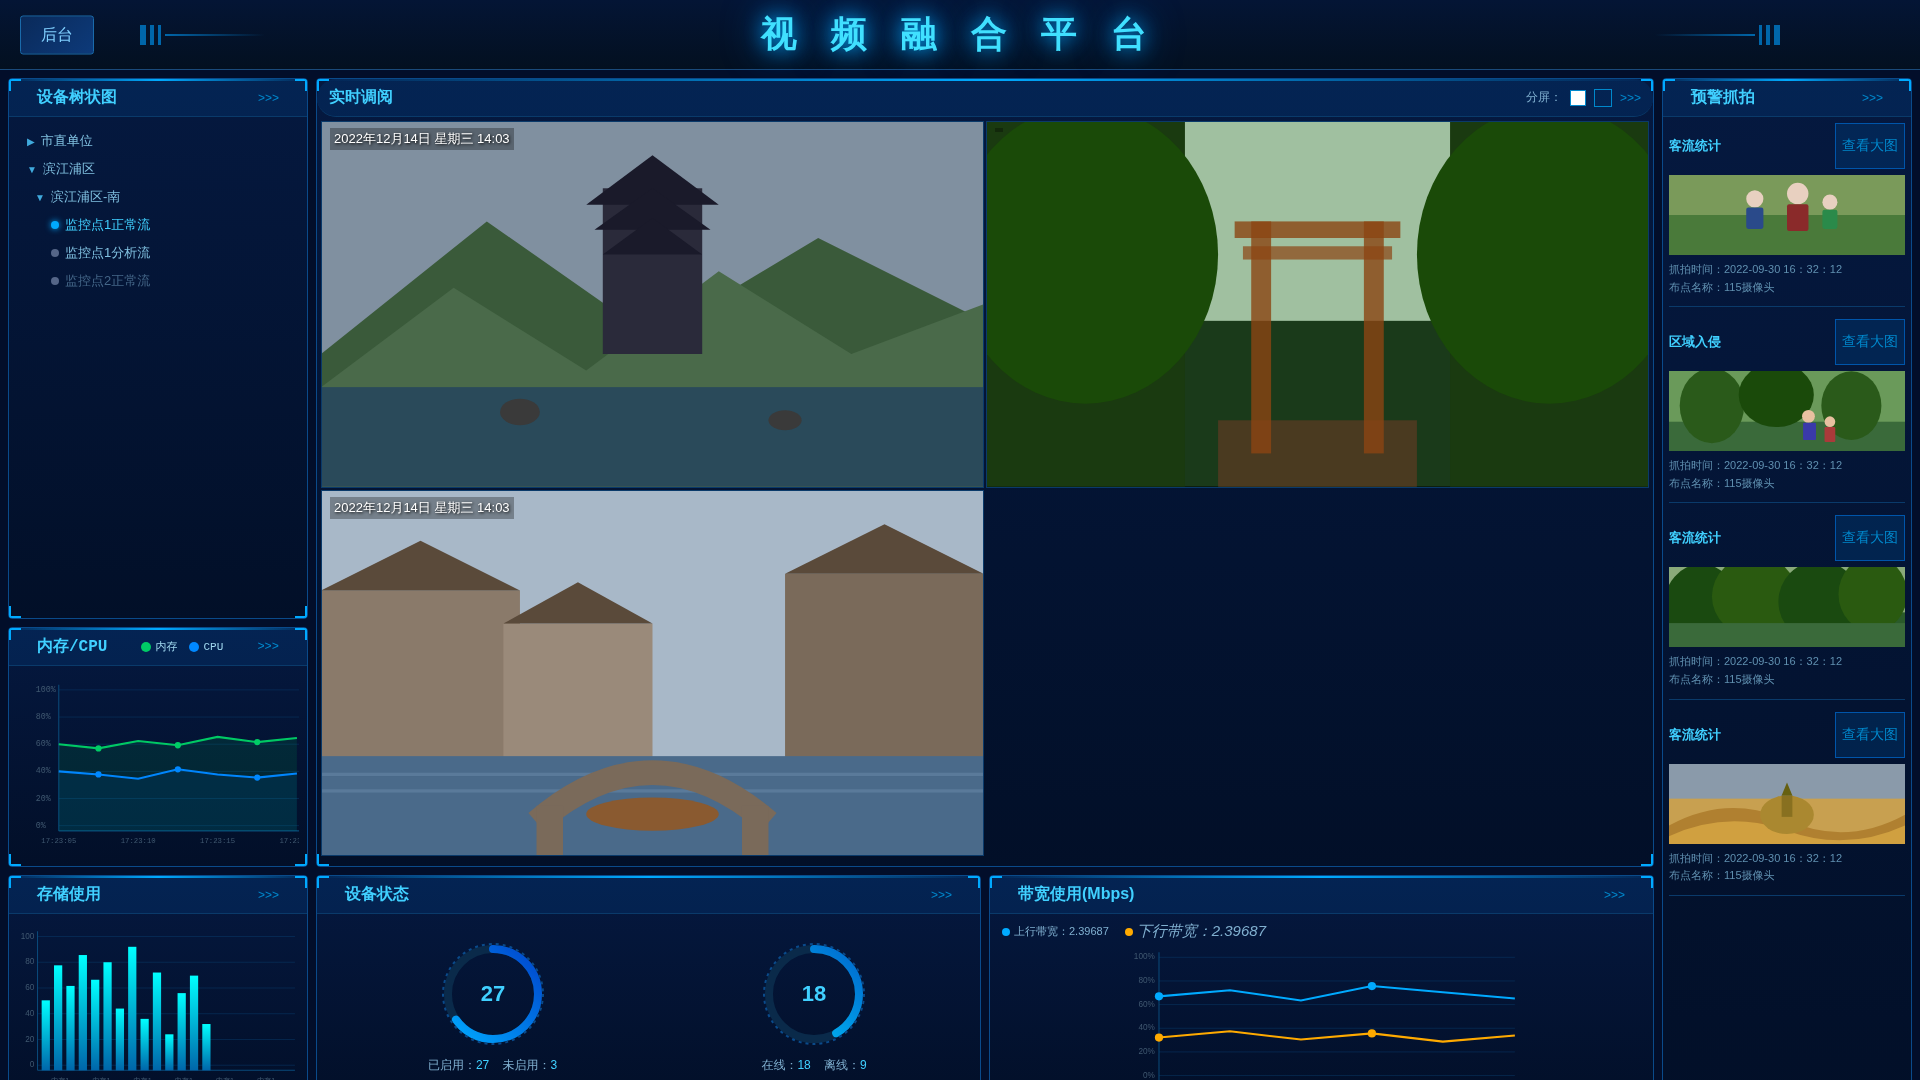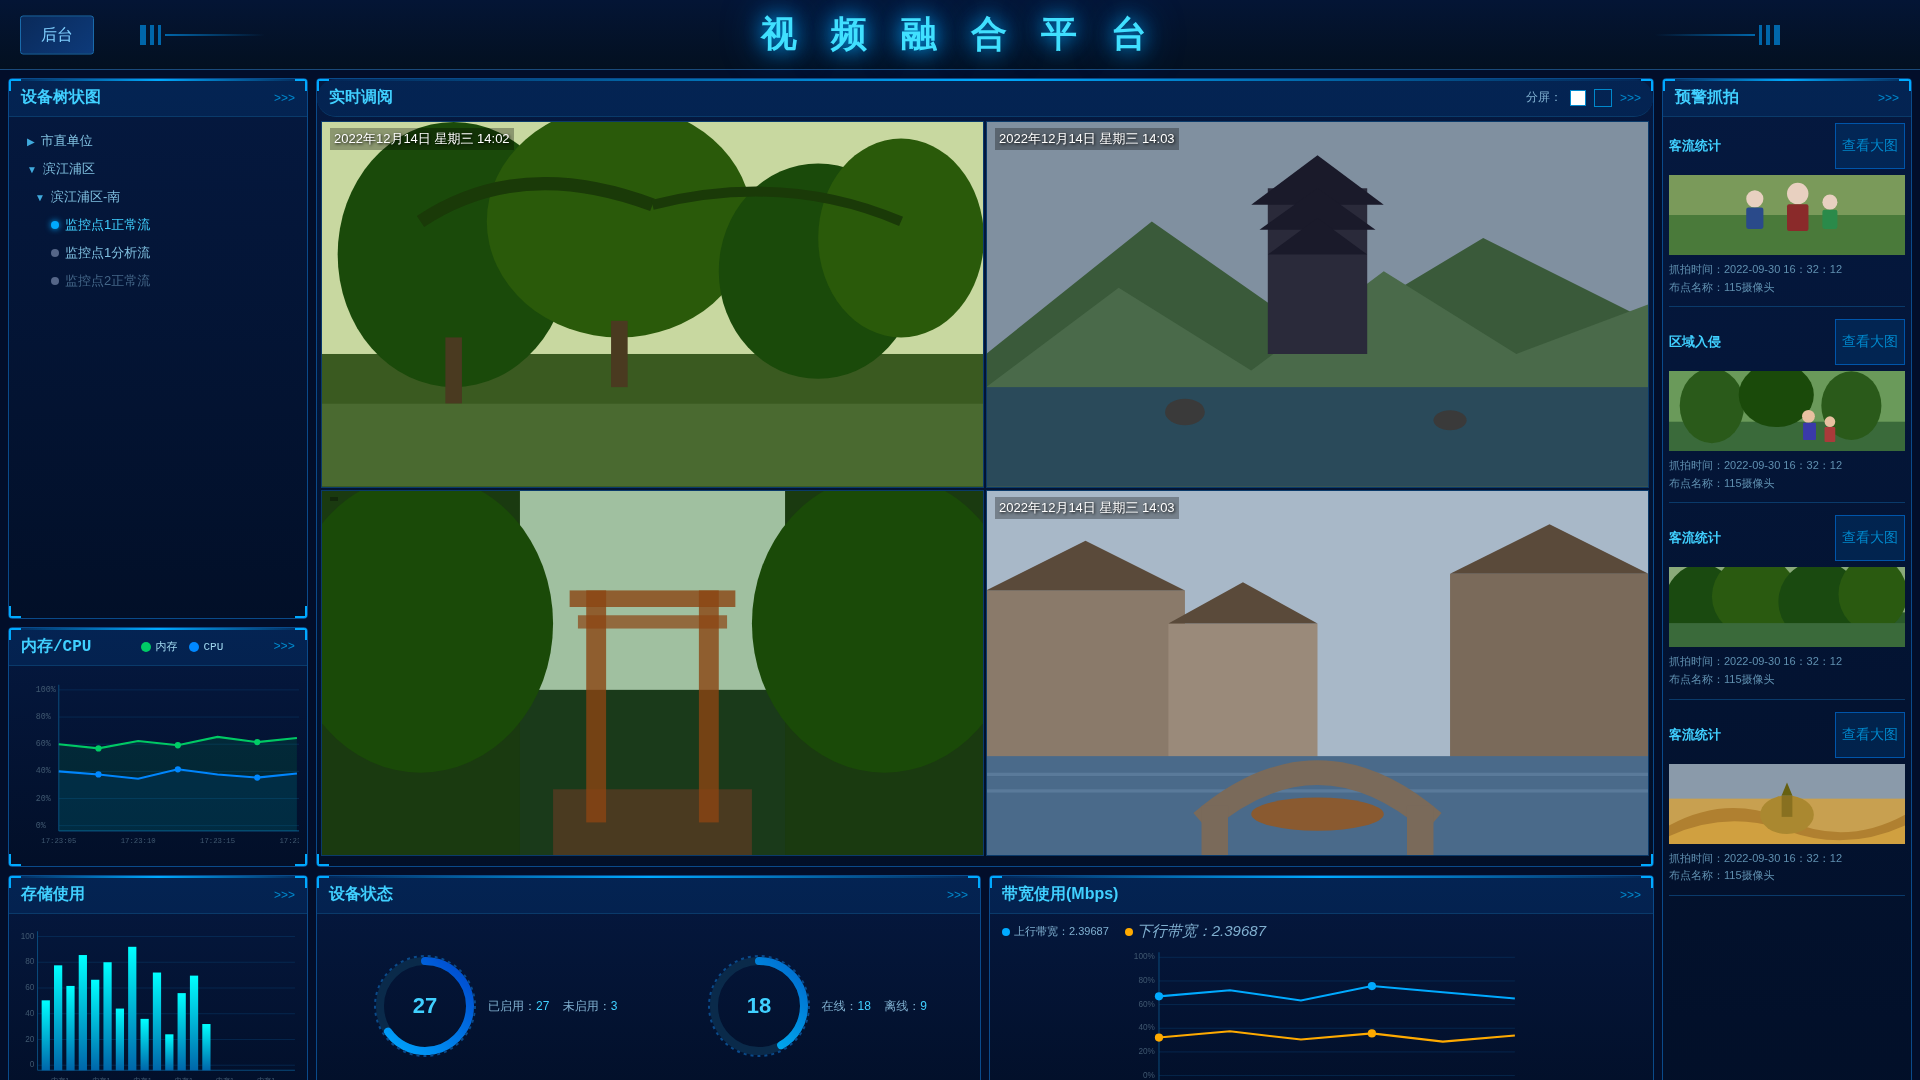--- a/index.html
+++ b/index.html
@@ -69,21 +69,21 @@
       content: '';
       position: absolute;
       top: 0; left: 0; right: 0;
       height: 2px;
       background: linear-gradient(90deg, transparent, #00aaff, transparent);
     }
     .panel-header {
       display: flex;
       align-items: center;
       justify-content: space-between;
-      padding: 8px 12px;
+      padding: 8px 28px;
       border-bottom: 1px solid #0a3a6a;
       background: rgba(0,80,160,0.2);
     }
     .panel-title {
       color: #40d0ff;
       font-size: 16px;
       font-weight: bold;
     }
     .panel-more {
       color: #0088cc;
@@ -203,20 +203,21 @@
     
     .device-status-content {
       display: flex;
       justify-content: space-around;
       align-items: center;
       padding: 10px;
       height: calc(100% - 44px);
     }
     .gauge-container {
       display: flex;
+      flex-direction: column;
       align-items: center;
       gap: 8px;
     }
     .gauge {
       width: 110px;
       height: 110px;
       position: relative;
     }
     .gauge svg { width: 100%; height: 100%; }
     .gauge-label {
@@ -520,42 +521,20 @@
             <span style="background:#0088ff;display:block;"></span>
             <span style="background:#0088ff;display:block;"></span>
             <span style="background:#0088ff;display:block;"></span>
             <span style="background:#0088ff;display:block;"></span>
           </div>
           <span class="panel-more">&gt;&gt;&gt;</span>
         </div>
       </div>
       <div class="video-grid">
 
-        <div class="video-cell">
-          <svg width="100%" height="100%" viewBox="0 0 400 220" preserveAspectRatio="xMidYMid slice">
-            <rect width="400" height="220" fill="#2a4a1a"></rect>
-            <rect y="140" width="400" height="80" fill="#3a5a20"></rect>
-
-            <rect width="400" height="140" fill="#c8d8a0"></rect>
-
-            <ellipse cx="80" cy="80" rx="70" ry="80" fill="#1a4a0a"></ellipse>
-            <ellipse cx="180" cy="60" rx="80" ry="70" fill="#2a5a0a"></ellipse>
-            <ellipse cx="300" cy="90" rx="60" ry="65" fill="#1a4a0a"></ellipse>
-            <ellipse cx="350" cy="70" rx="50" ry="60" fill="#2a5a0a"></ellipse>
-
-            <rect x="75" y="130" width="10" height="40" fill="#4a3a20"></rect>
-            <rect x="175" y="120" width="10" height="40" fill="#4a3a20"></rect>
-
-            <path d="M60,60 Q120,20 200,50" stroke="#1a3a08" stroke-width="8" fill="none"></path>
-            <path d="M200,50 Q280,30 350,60" stroke="#1a3a08" stroke-width="6" fill="none"></path>
-
-            <rect y="170" width="400" height="50" fill="#4a6a30"></rect>
-          </svg>
-          <div class="video-timestamp">2022年12月14日 星期三 14:02</div>
-        </div>
 
         <div class="video-cell">
           <svg width="100%" height="100%" viewBox="0 0 400 220" preserveAspectRatio="xMidYMid slice">
 
             <rect width="400" height="220" fill="#8090a0"></rect>
 
             <polygon points="0,140 100,60 200,130 300,70 400,120 400,220 0,220" fill="#3a5a3a"></polygon>
             <polygon points="0,160 80,100 160,150 240,90 320,140 400,110 400,220 0,220" fill="#4a6a4a"></polygon>
 
             <rect y="160" width="400" height="60" fill="#2a4a5a"></rect>

